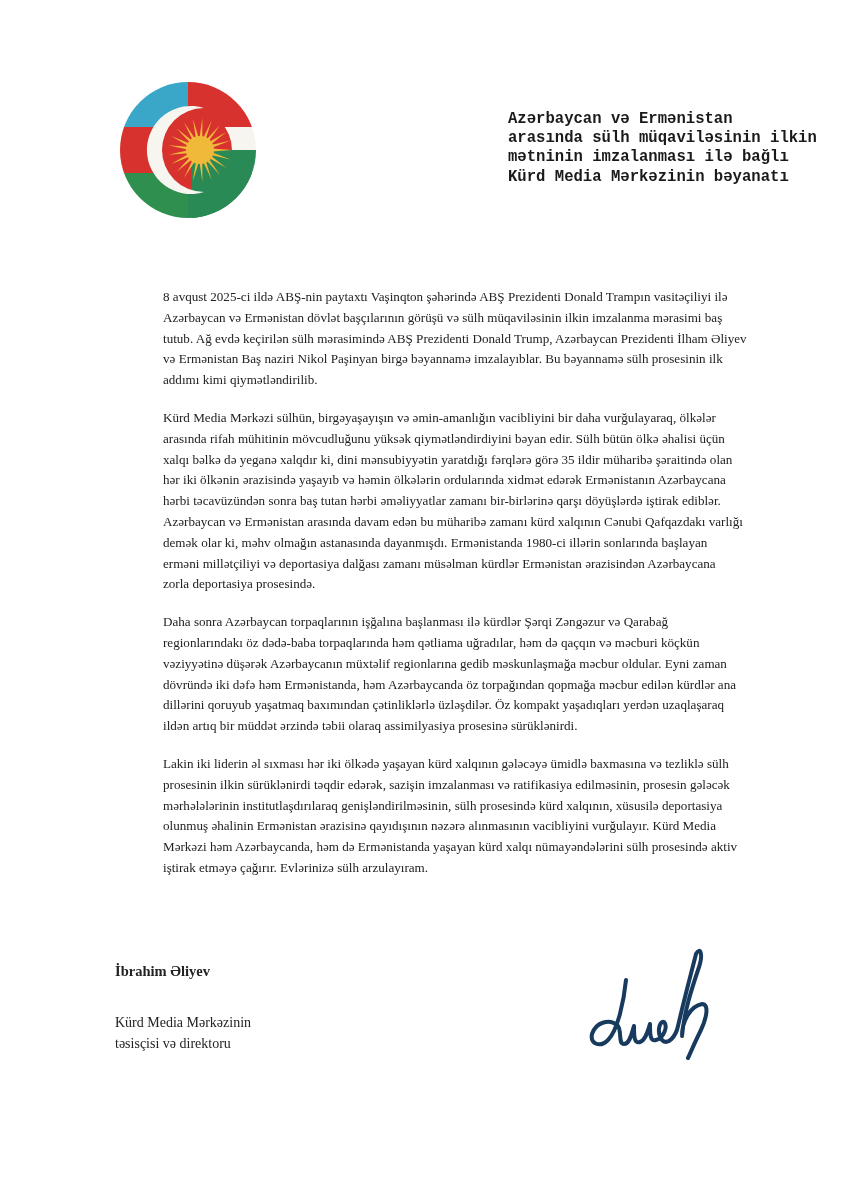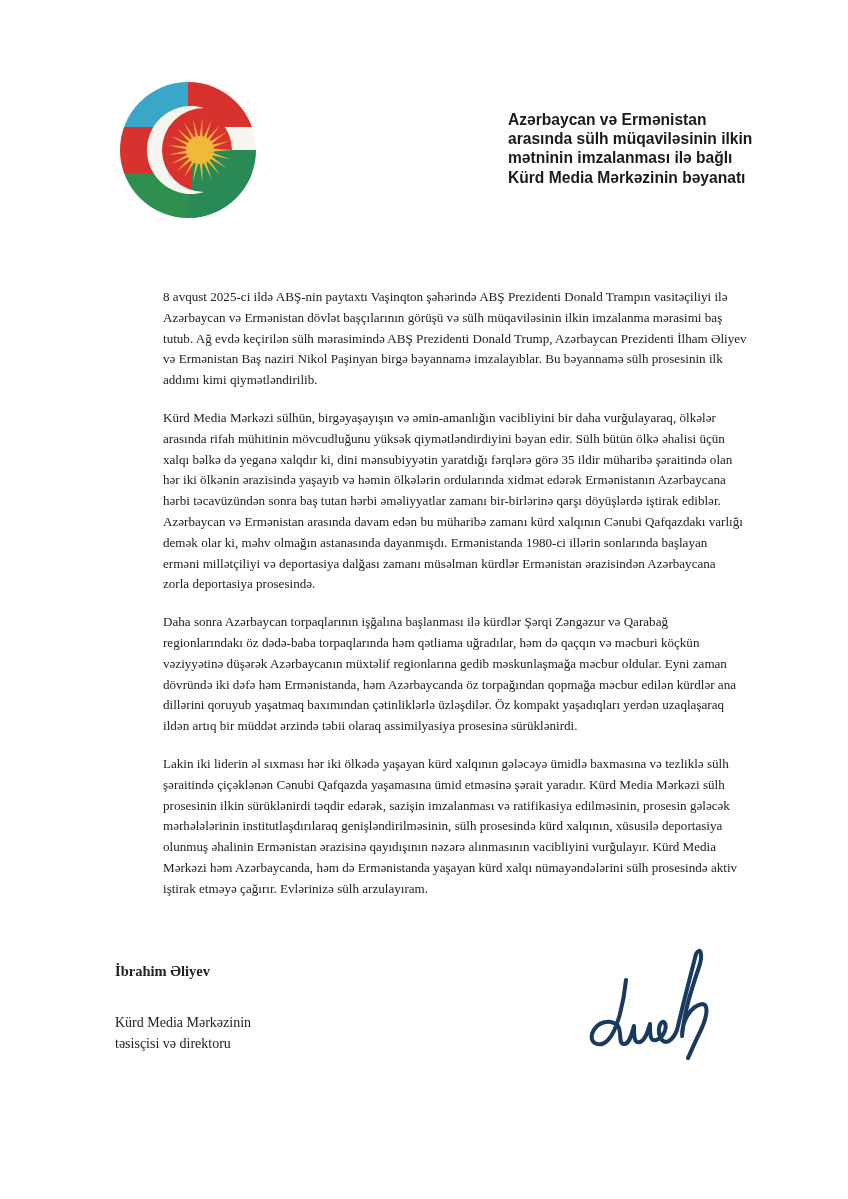--- a/index.html
+++ b/index.html
@@ -20,21 +20,21 @@
       left: 118px;
       top: 80px;
       width: 140px;
       height: 140px;
     }
     .title {
       position: absolute;
       left: 508px;
       top: 110px;
       width: 300px;
-      font-family: Liberation Sans, sans-serif;
+      font-family: Liberation Mono, monospace;
       font-weight: bold;
       font-size: 15.6px;
       line-height: 19.2px;
       color: #1a1a1a;
       margin: 0;
     }
     .title span { display: block; white-space: nowrap; }
     .body {
       position: absolute;
       left: 115px;
@@ -158,21 +158,20 @@
   <p class="para">
     <span class="line">Daha sonra Azərbaycan torpaqlarının işğalına başlanması ilə kürdlər Şərqi Zəngəzur və Qarabağ</span>
     <span class="line">regionlarındakı öz dədə-baba torpaqlarında həm qətliama uğradılar, həm də qaçqın və məcburi köçkün</span>
     <span class="line">vəziyyətinə düşərək Azərbaycanın müxtəlif regionlarına gedib məskunlaşmağa məcbur oldular. Eyni zaman</span>
     <span class="line">dövründə iki dəfə həm Ermənistanda, həm Azərbaycanda öz torpağından qopmağa məcbur edilən kürdlər ana</span>
     <span class="line">dillərini qoruyub yaşatmaq baxımından çətinliklərlə üzləşdilər. Öz kompakt yaşadıqları yerdən uzaqlaşaraq</span>
     <span class="line">ildən artıq bir müddət ərzində təbii olaraq assimilyasiya prosesinə sürüklənirdi.</span>
   </p>
   <p class="para">
     <span class="line">Lakin iki liderin əl sıxması hər iki ölkədə yaşayan kürd xalqının gələcəyə ümidlə baxmasına və tezliklə sülh</span>
-    <span class="line">şəraitində çiçəklənən Cənubi Qafqazda yaşamasına ümid etməsinə şərait yaradır. Kürd Media Mərkəzi sülh</span>
     <span class="line">prosesinin ilkin sürüklənirdi təqdir edərək, sazişin imzalanması və ratifikasiya edilməsinin, prosesin gələcək</span>
     <span class="line">mərhələlərinin institutlaşdırılaraq genişləndirilməsinin, sülh prosesində kürd xalqının, xüsusilə deportasiya</span>
     <span class="line">olunmuş əhalinin Ermənistan ərazisinə qayıdışının nəzərə alınmasının vacibliyini vurğulayır. Kürd Media</span>
     <span class="line">Mərkəzi həm Azərbaycanda, həm də Ermənistanda yaşayan kürd xalqı nümayəndələrini sülh prosesində aktiv</span>
     <span class="line">iştirak etməyə çağırır. Evlərinizə sülh arzulayıram.</span>
   </p>
 </div>
 
 <p class="sig-name">İbrahim Əliyev</p>
 <div class="sig-role">

